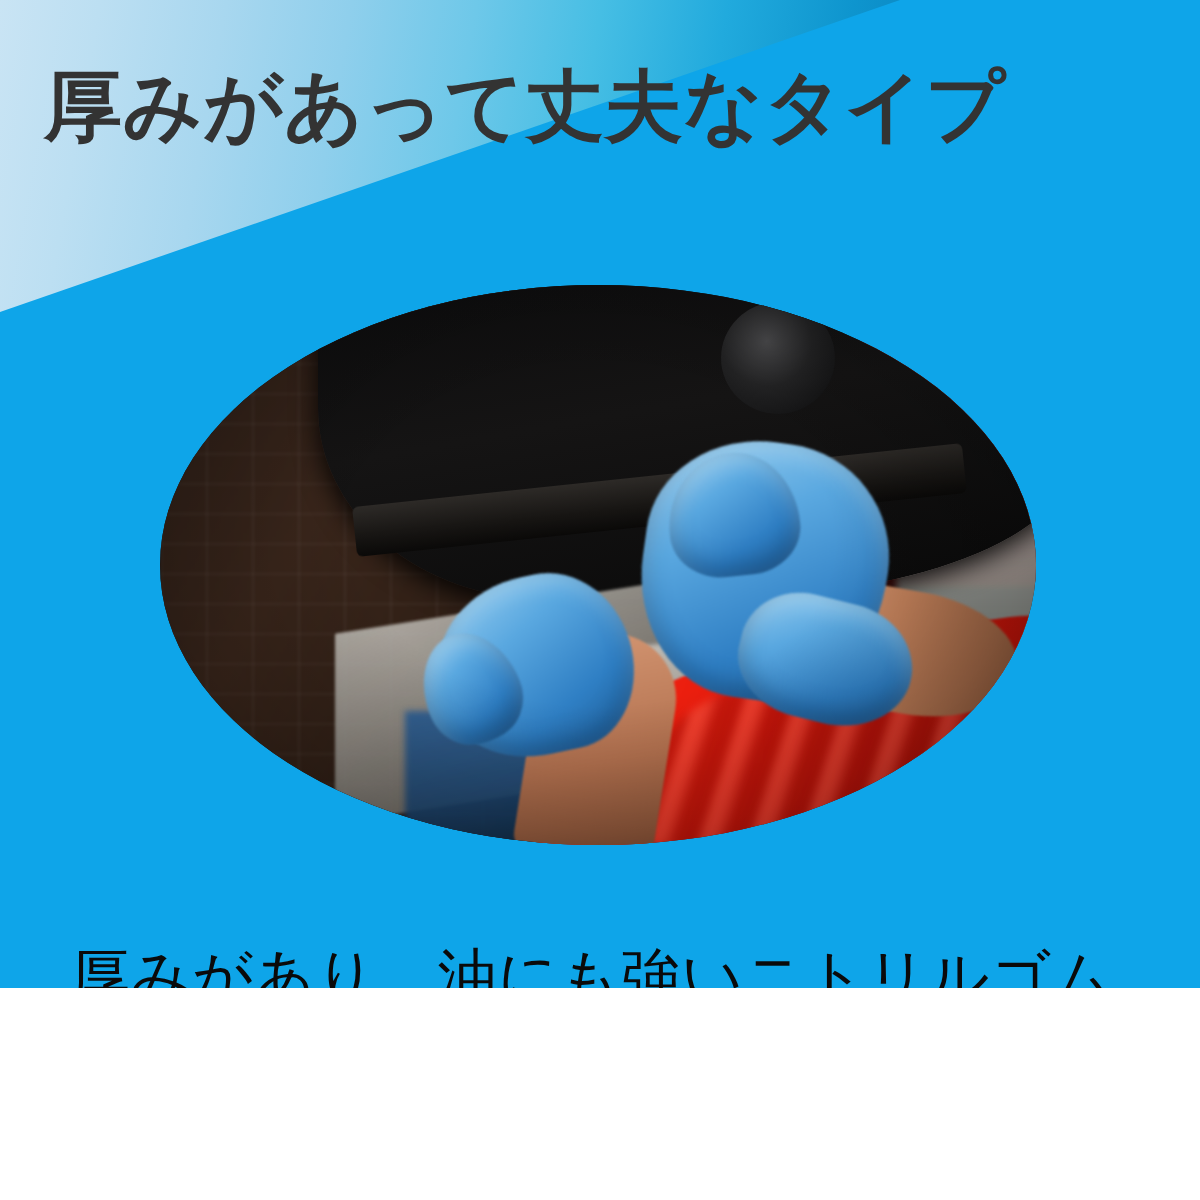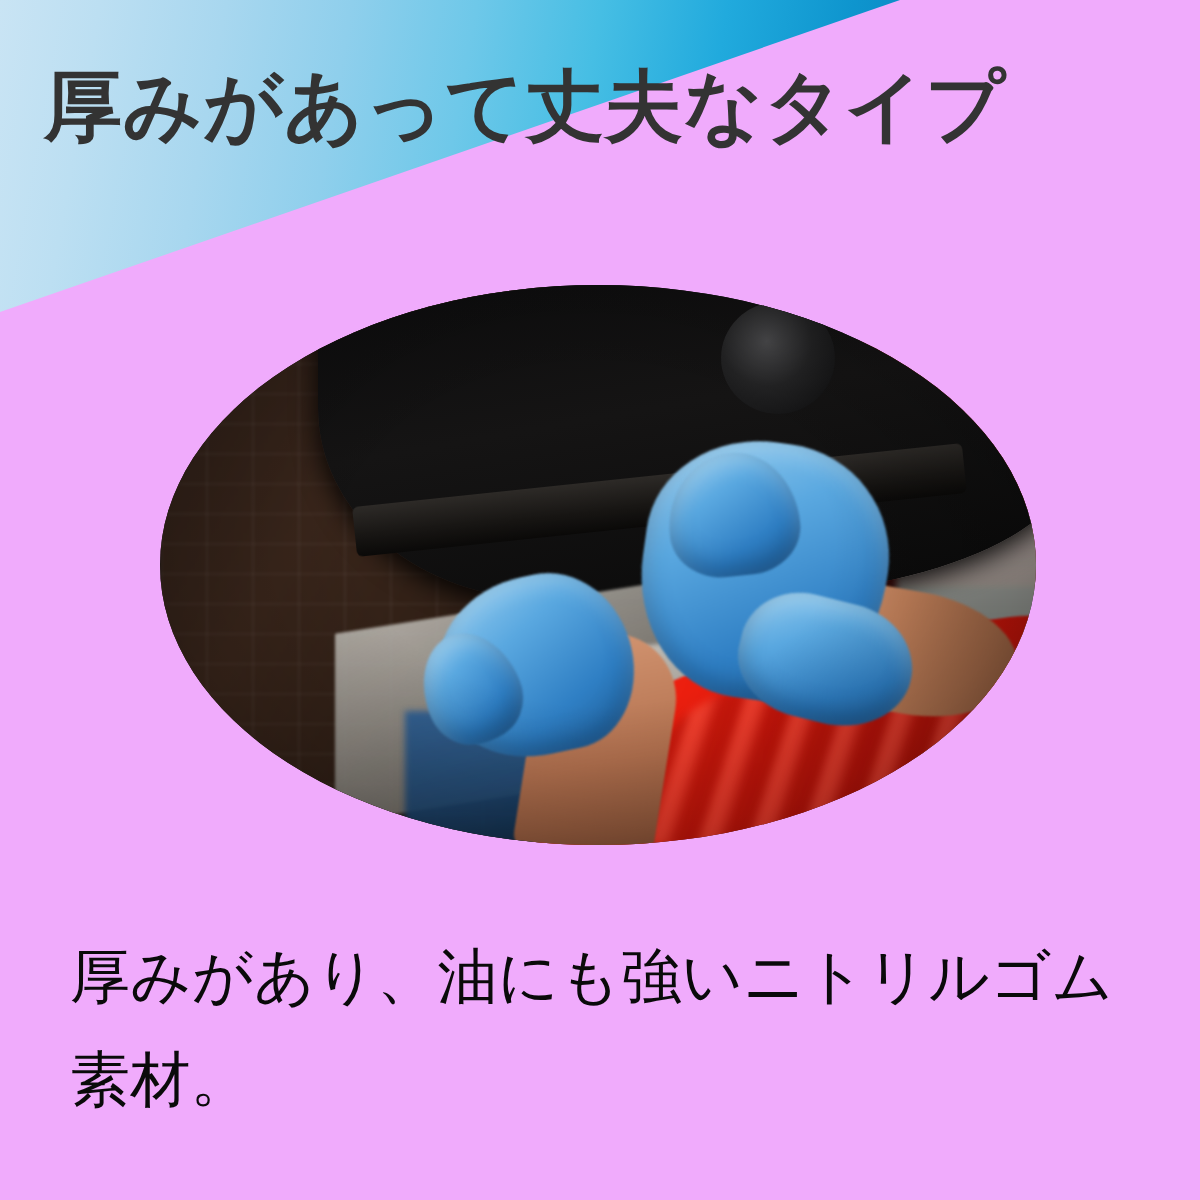--- a/index.html
+++ b/index.html
@@ -8,22 +8,22 @@
     padding: 0;
     background: #ffffff;
   }
   body {
     font-family: "Liberation Sans", "DejaVu Sans", sans-serif;
   }
 
   .canvas {
     position: relative;
     width: 1200px;
-    height: 1200px;
-    background: #f0abfc;
+    height: 988px;
+    background: #0ea5e9;
     overflow: hidden;
   }
 
   
   .header-banner {
     position: absolute;
     left: 0;
     top: 0;
     width: 1200px;
     height: 320px;

